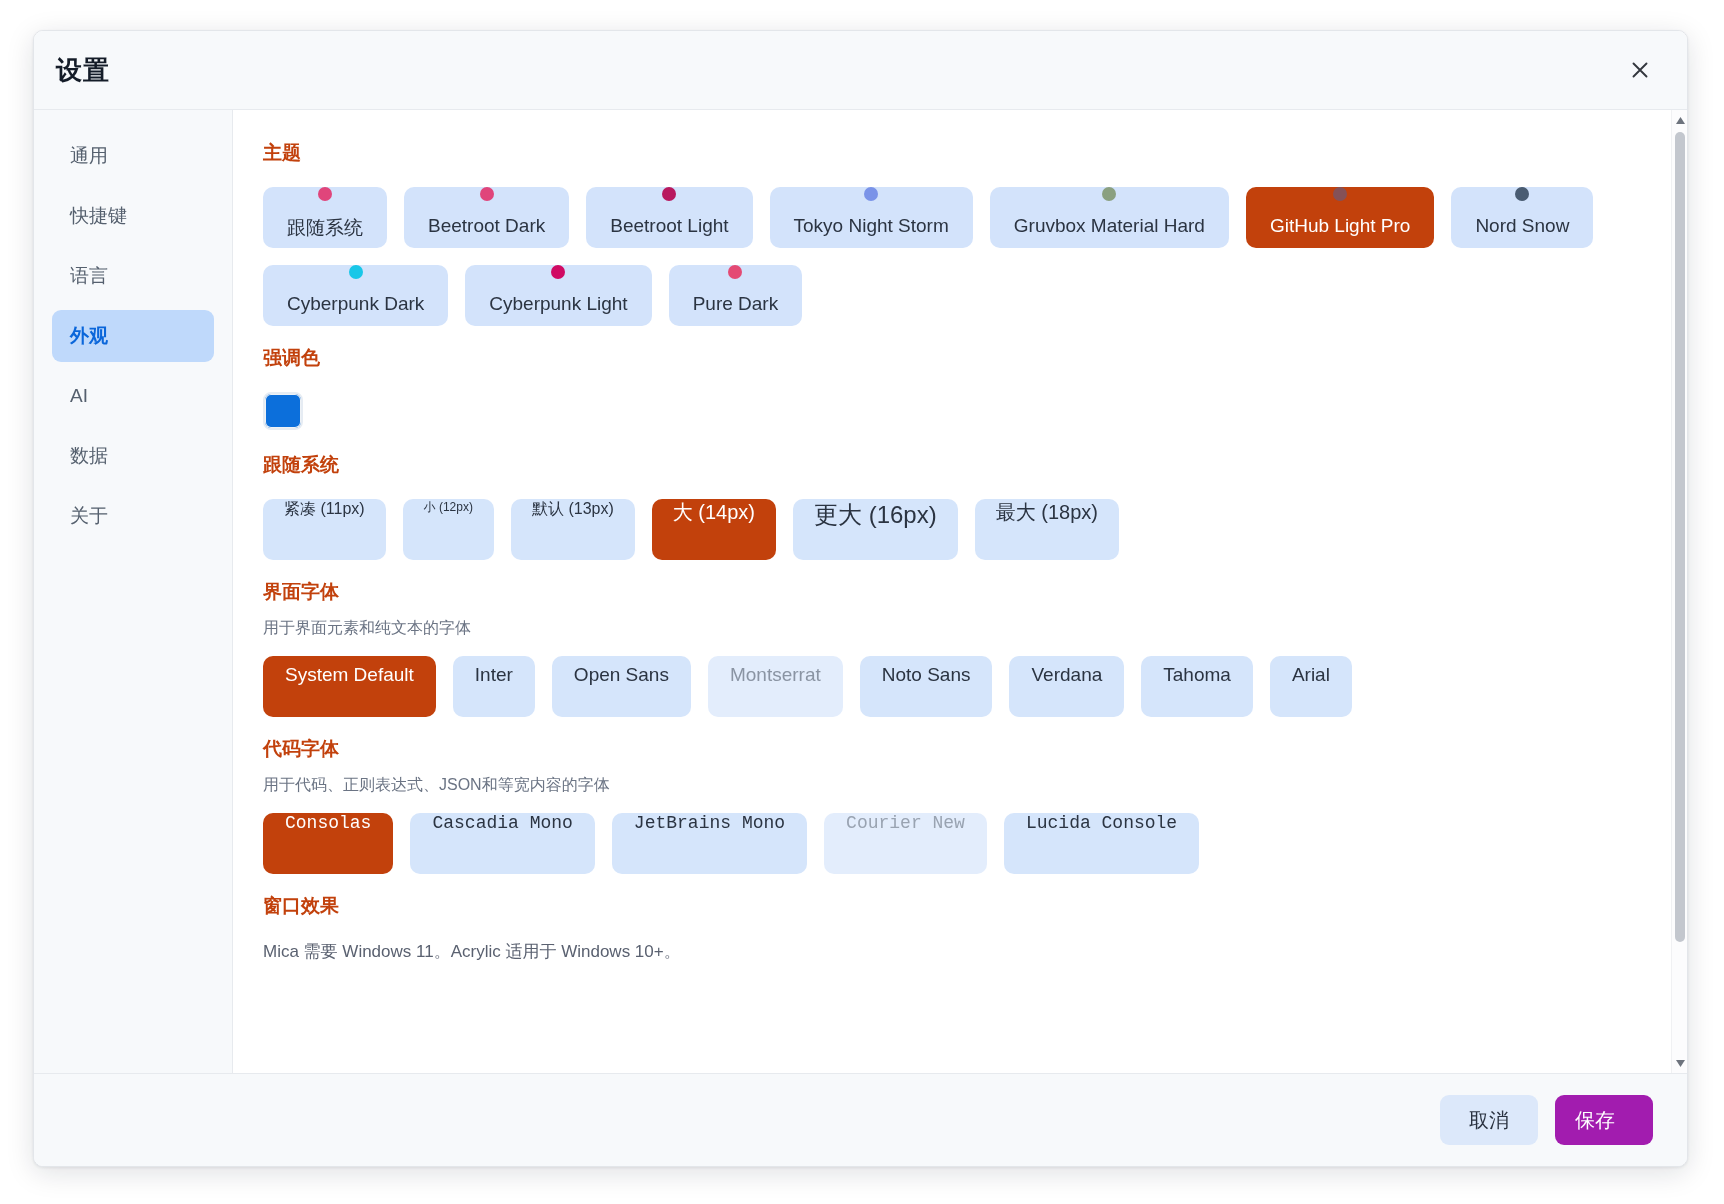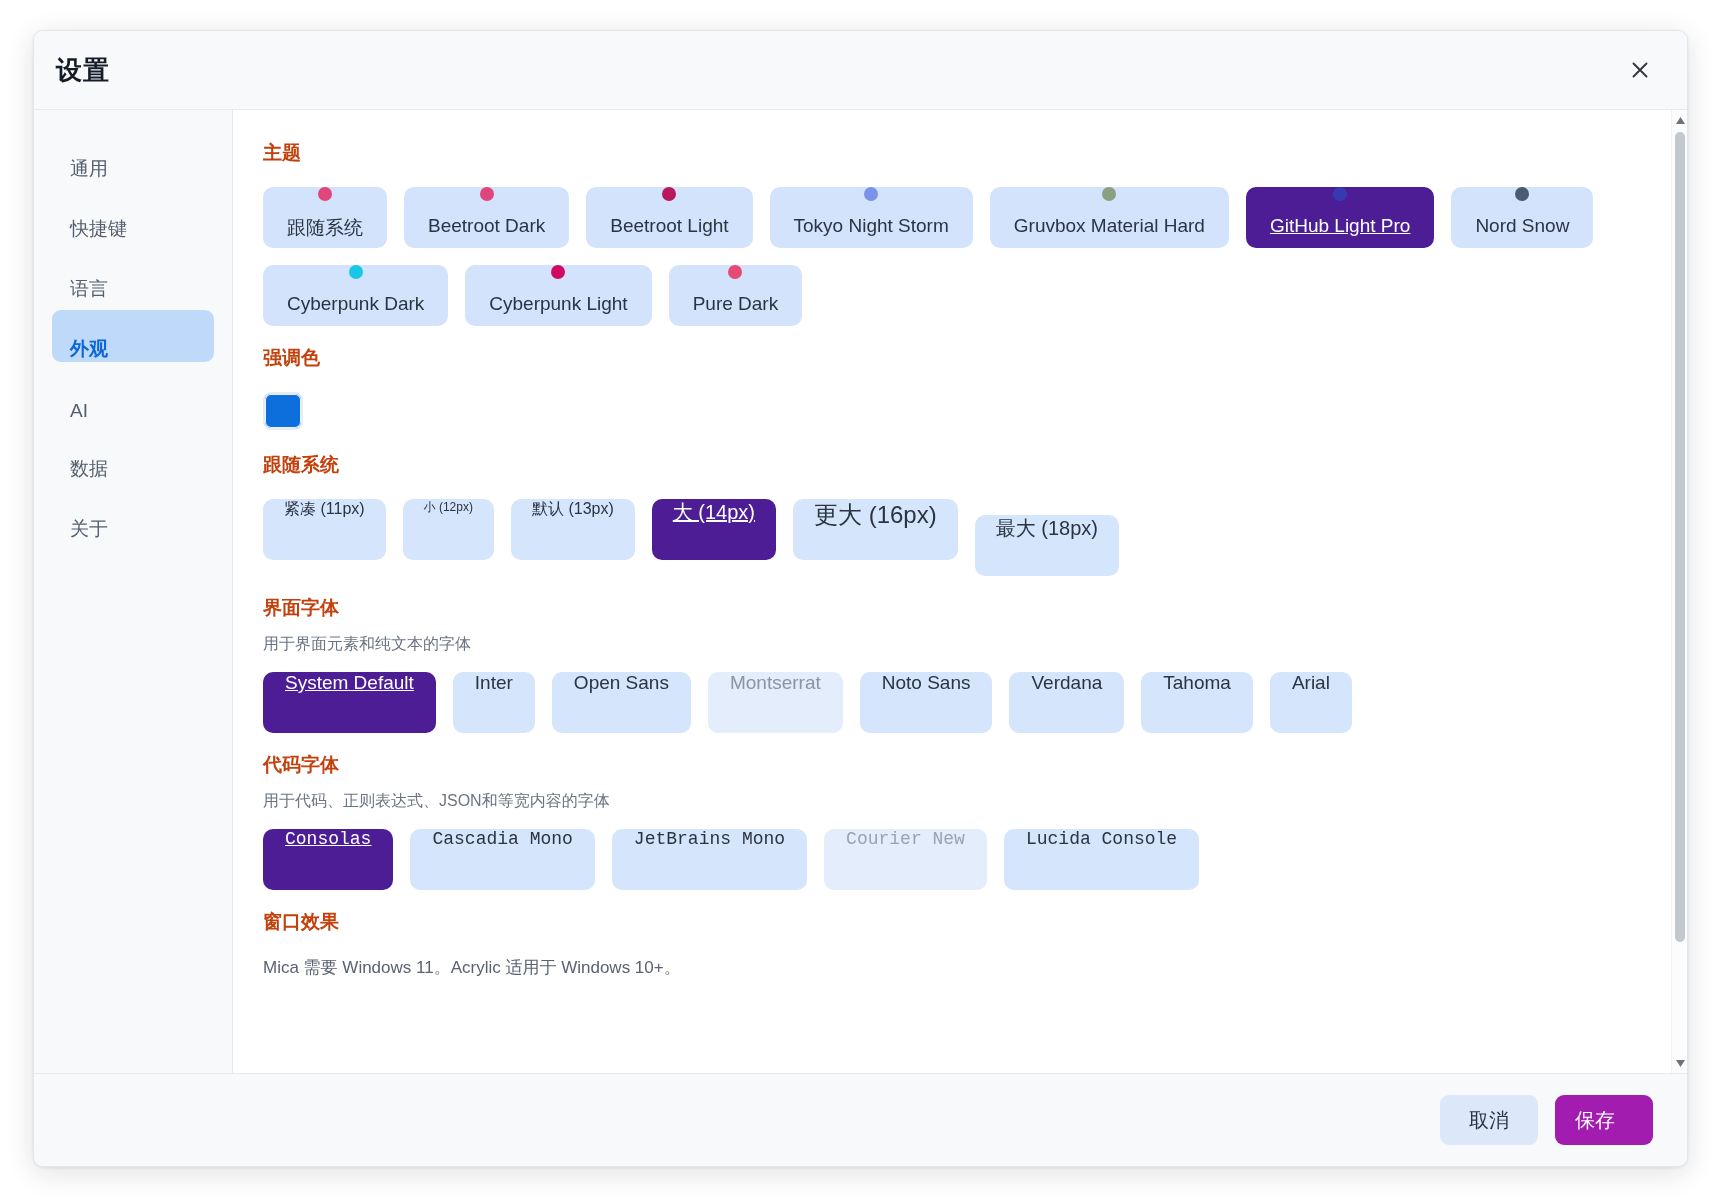--- a/index.html
+++ b/index.html
@@ -64,21 +64,21 @@
   .sidebar {
     width: 199px;
     min-width: 199px;
     background: #f7f9fb;
     border-right: 1px solid #e7eaee;
     padding: 20px 18px 0 18px;
   }
   .side-item {
     height: 52px;
     display: flex;
-    align-items: flex-end;
+    align-items: center;
     padding: 0 18px;
     border-radius: 9px;
     font-size: 19px;
     color: #55606e;
     cursor: pointer;
     margin-bottom: 8px;
   }
   .side-item.active {
     background: #bfd9fb;
     color: #0a66da;
@@ -129,23 +129,22 @@
     align-items: center;
     gap: 14px;
     font-size: 19px;
     color: #2b3442;
     cursor: pointer;
     font-family: inherit;
     white-space: nowrap;
     flex-direction: column;
   }
   .chip.selected {
-    background: #4c1d95;
+    background: #c2410c;
     color: #ffffff;
-    text-decoration: underline;
   }
   .chip .dot {
     width: 14px; height: 14px;
     border-radius: 50%;
     flex: 0 0 14px;
   }
   .chip.selected .dot { opacity: 0.35; }
 
   
   .theme-chip { background: #d3e3fb; }
@@ -157,21 +156,21 @@
     border: 2px solid #e6ecf3;
     box-shadow: 0 0 0 1px #eef2f6 inset;
     cursor: pointer;
     margin-bottom: 22px;
   }
 
   
   .fs-chip { padding: 0 21px; }
 
   
-  .uifont-chip { padding: 0 22px; }
+  .uifont-chip { padding: 8px 22px; }
   .uifont-chip.muted { background: #e3edfc; color: #8a94a3; }
 
   
   .codefont-chip {
     font-family: "Liberation Mono", "DejaVu Sans Mono", monospace;
     padding: 0 22px;
     font-size: 18px;
   }
   .codefont-chip.muted { background: #e3edfc; color: #99a3b1; }
 
@@ -330,21 +329,21 @@
         </div>
 
         <div class="section">
           <div class="section-title">跟随系统</div>
           <div class="chip-row" id="fontsize-row">
               <button class="chip fs-chip" style="font-size: 16px;">紧凑 (11px)</button>
               <button class="chip fs-chip" style="font-size: 12px;">小 (12px)</button>
               <button class="chip fs-chip" style="font-size: 16px;">默认 (13px)</button>
               <button class="chip fs-chip selected" style="font-size: 20px;">大 (14px)</button>
               <button class="chip fs-chip" style="font-size: 24px;">更大 (16px)</button>
-              <button class="chip fs-chip" style="font-size: 20px; margin-top: 16px;">最大 (18px)</button>
+              <button class="chip fs-chip" style="font-size: 20px;">最大 (18px)</button>
             </div>
         </div>
 
         <div class="section">
           <div class="section-title">界面字体</div>
           <div class="section-desc">用于界面元素和纯文本的字体</div>
           <div class="chip-row" id="uifont-row">
               <button class="chip uifont-chip selected">System Default</button>
               <button class="chip uifont-chip">Inter</button>
               <button class="chip uifont-chip">Open Sans</button>

